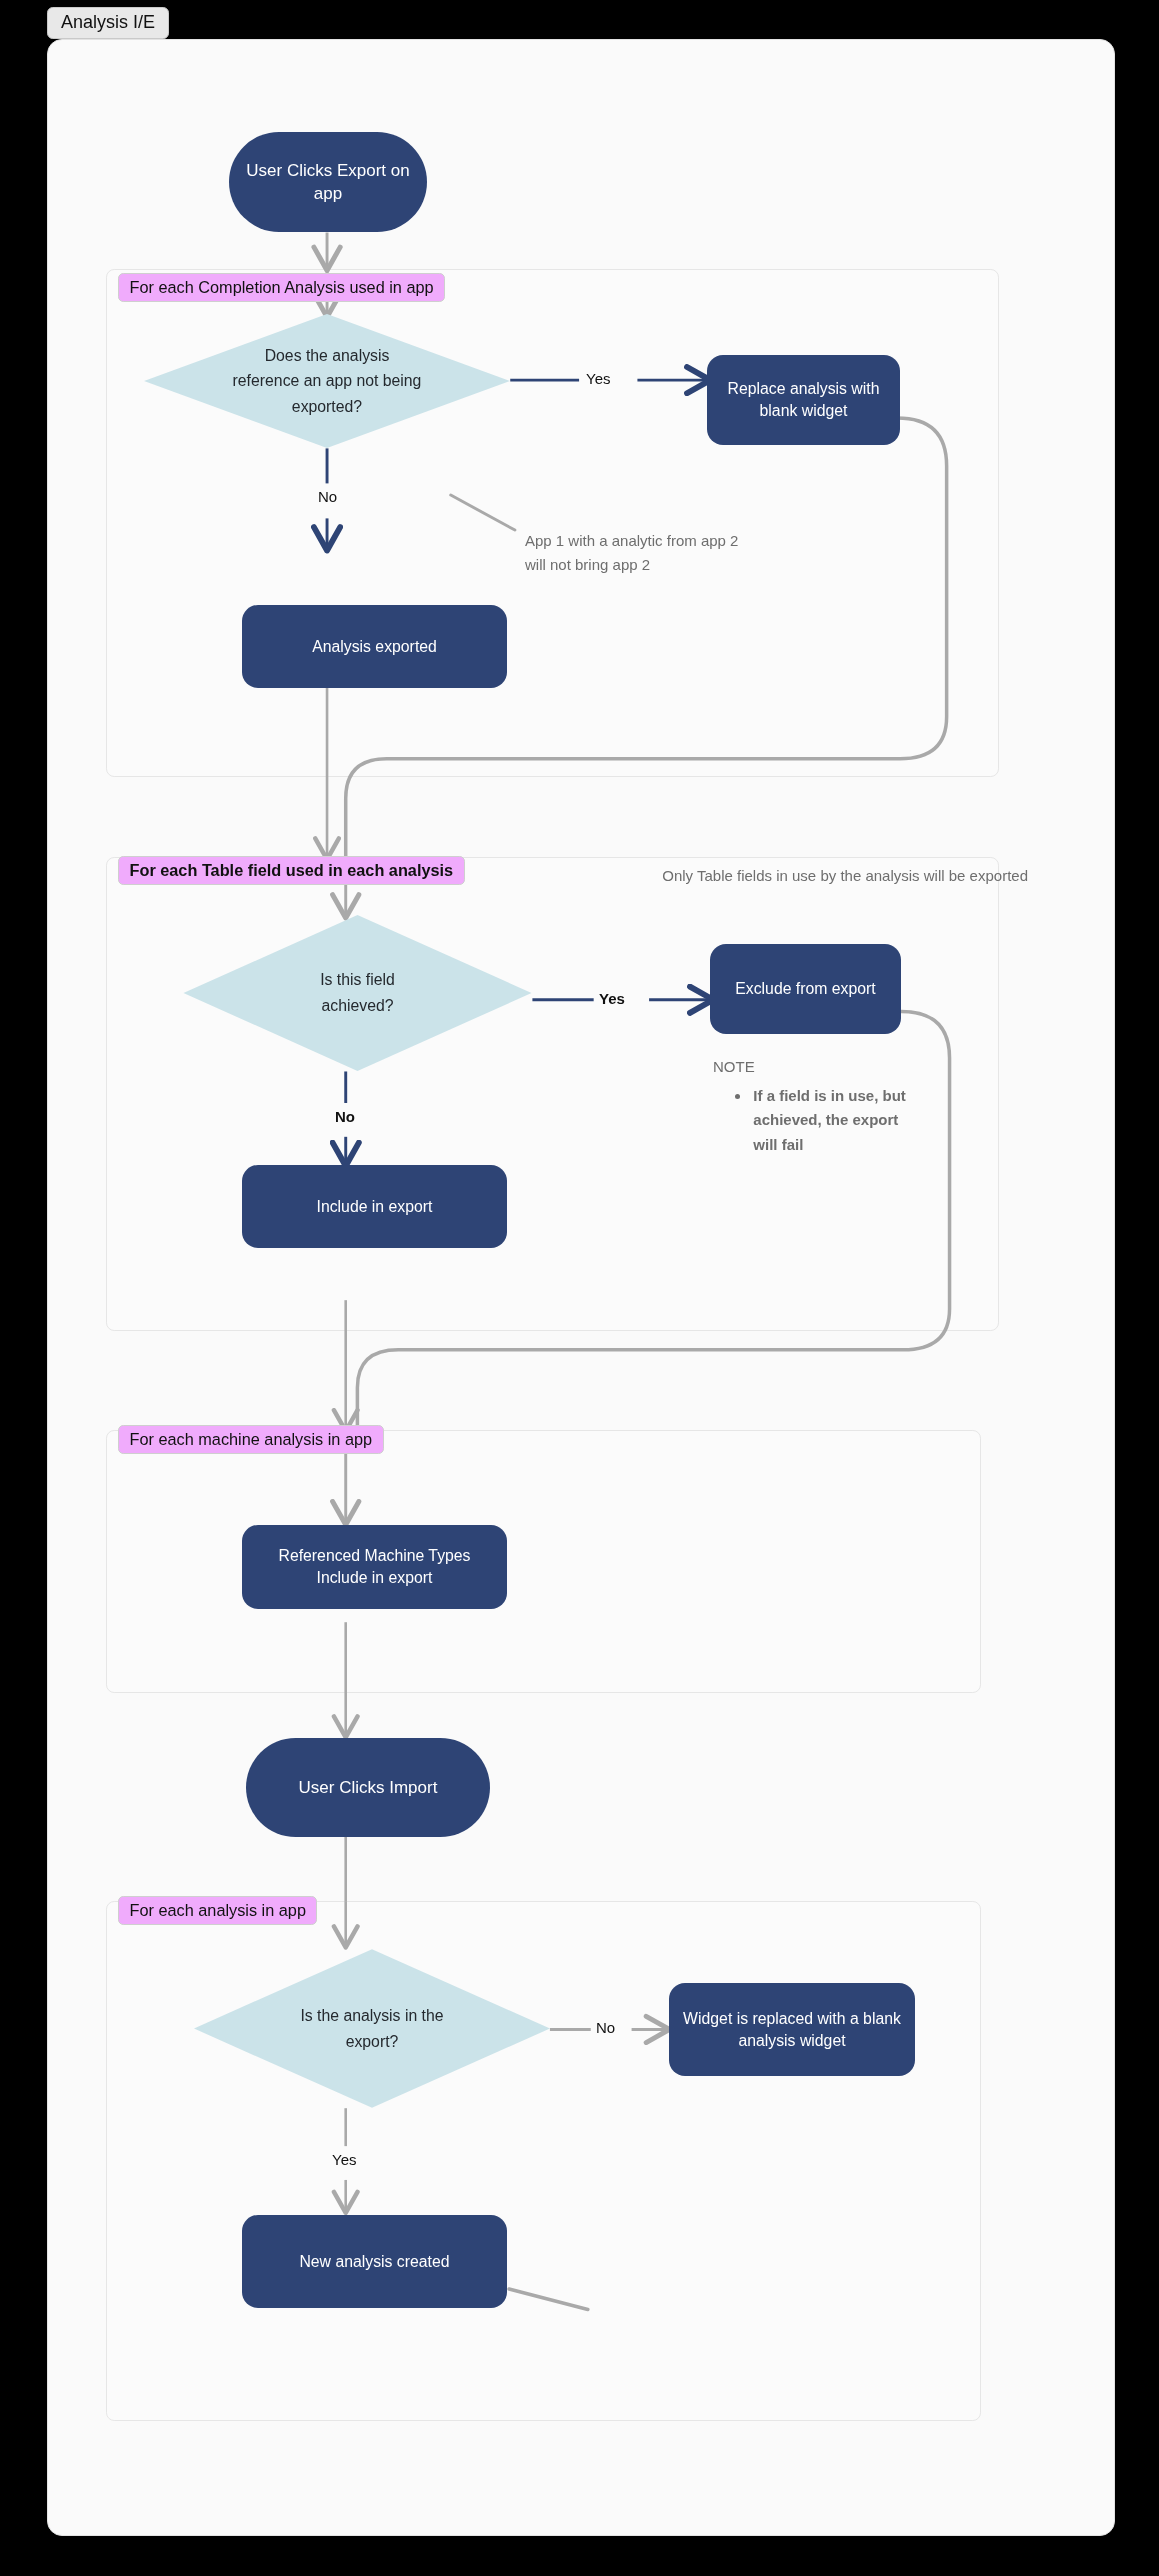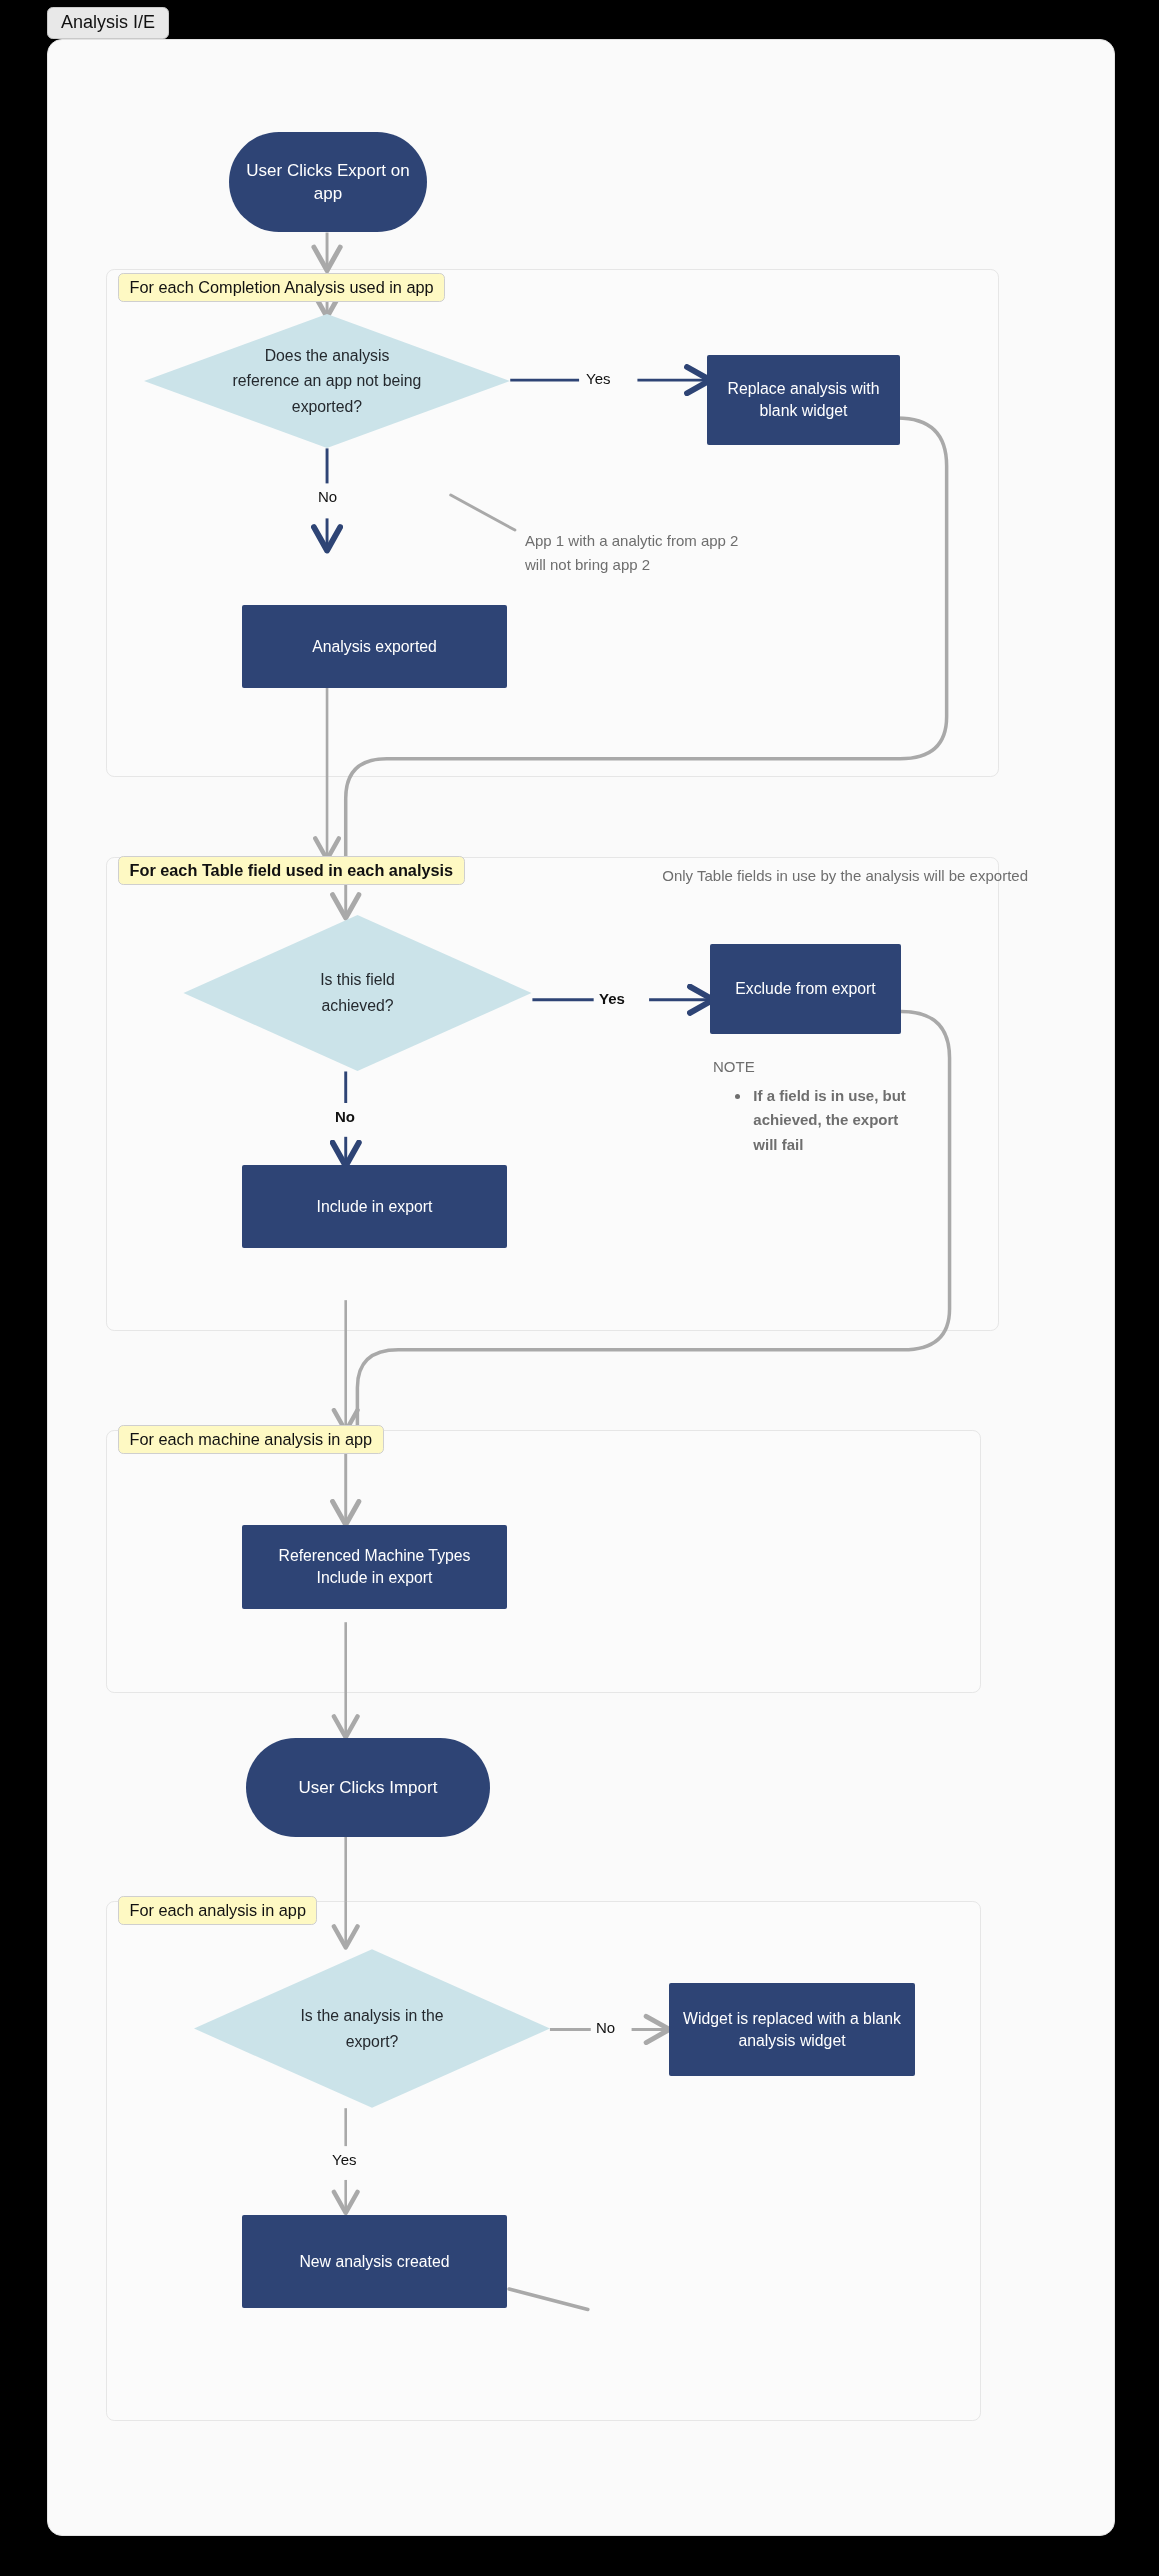--- a/index.html
+++ b/index.html
@@ -42,21 +42,21 @@
   
   .group {
     position: absolute;
     background: #fbfbfb;
     border: 0.6px solid #e6e6e6;
     border-radius: 8.2px;
   }
   .group-label {
     position: absolute;
     padding: 4.7px 10.5px;
-    background: #fef9c3;
+    background: #f0abfc;
     border: 0.6px solid #cfcfcf;
     border-radius: 5.3px;
     font-size: 16.3px;
     color: #111;
     white-space: nowrap;
     line-height: 1.1;
     z-index: 25;
   }
 
   
@@ -64,21 +64,21 @@
     position: absolute;
     display: flex;
     align-items: center;
     justify-content: center;
     text-align: center;
     z-index: 20;
   }
   .node-blue {
     background: #2e4475;
     color: #ffffff;
-    border-radius: 2px;
+    border-radius: 16px;
     font-size: 15.8px;
     line-height: 1.38;
     padding: 5.8px 9.3px;
   }
   .node-stadium {
     background: #2e4475;
     color: #ffffff;
     border-radius: 583px;
     font-size: 17px;
     line-height: 1.38;

